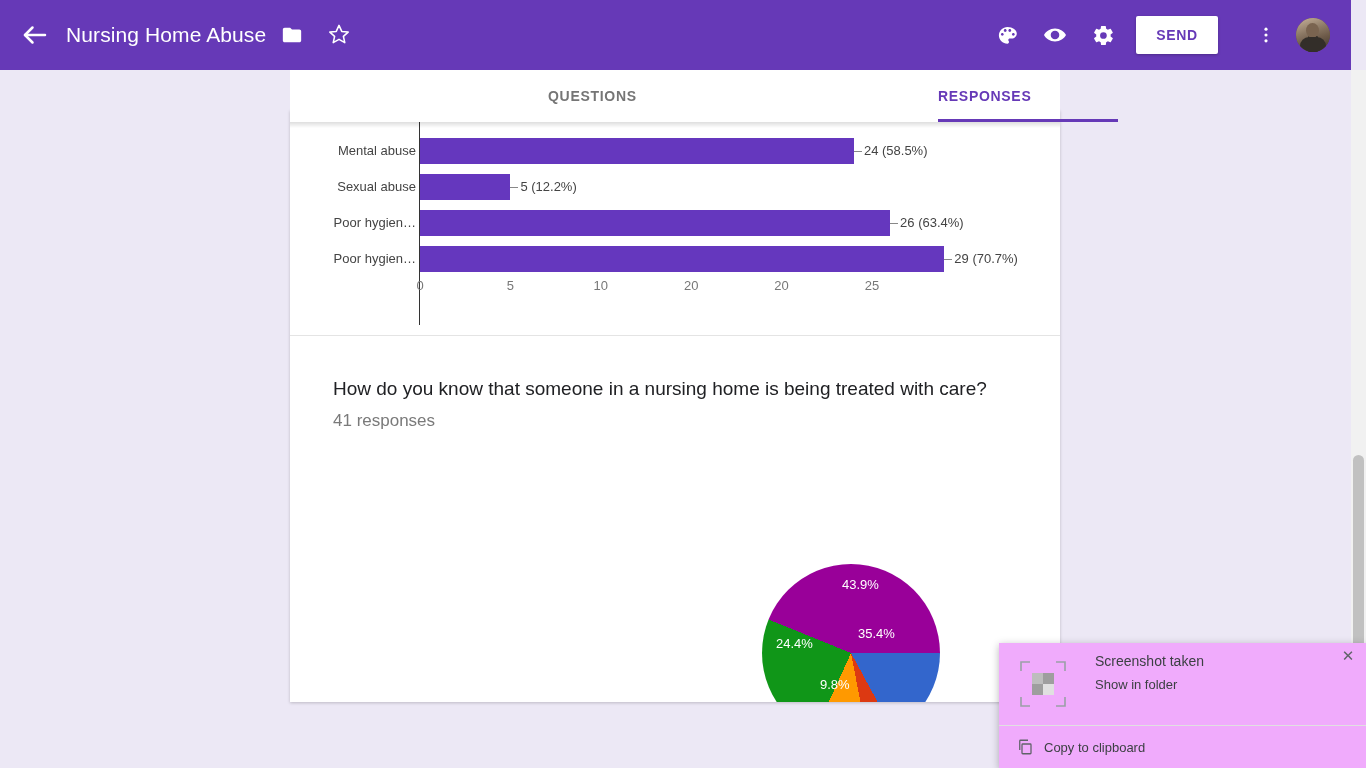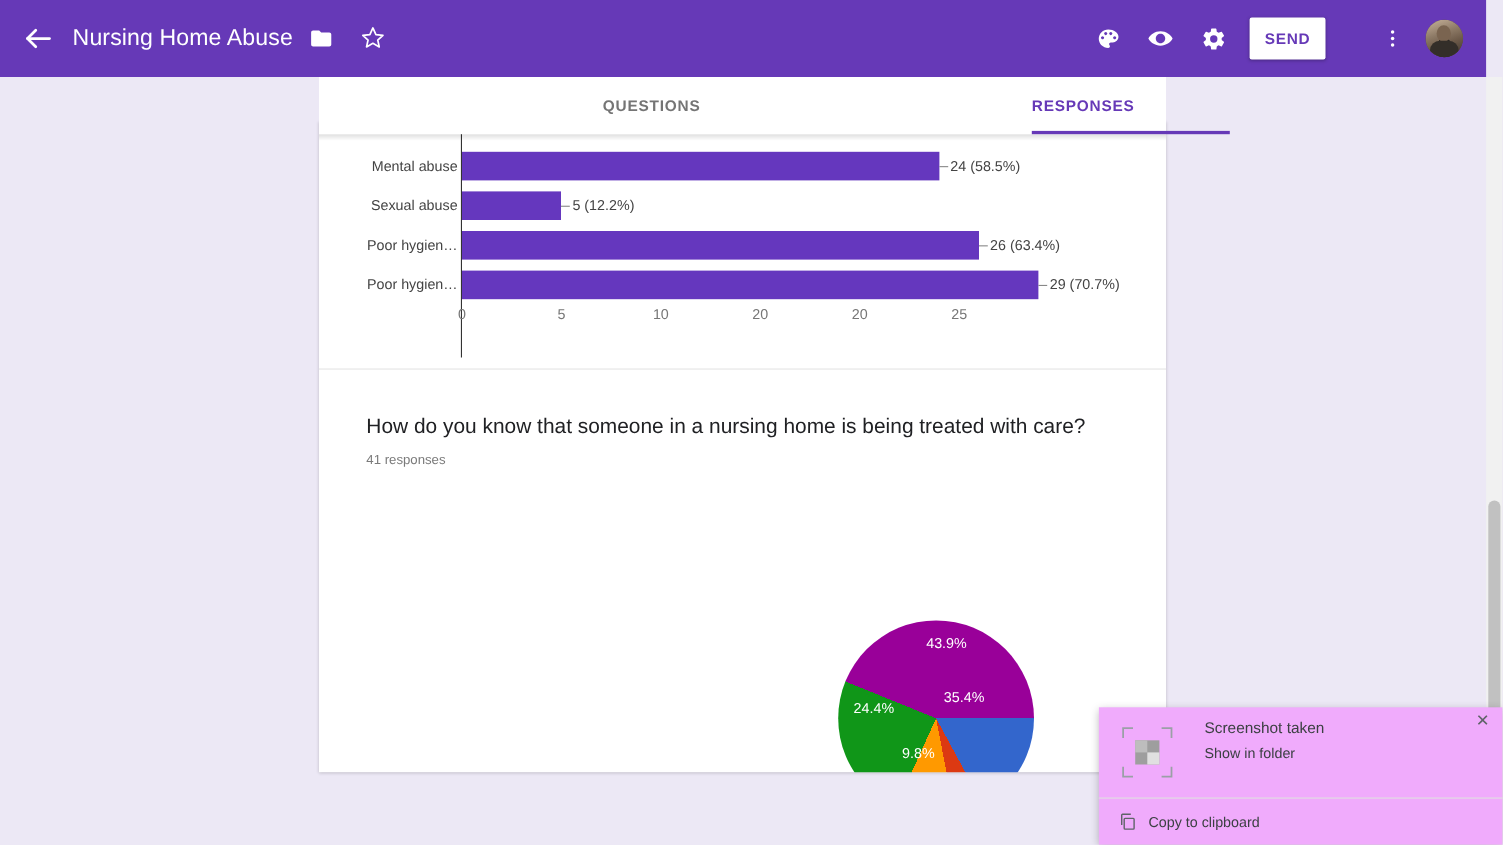--- a/index.html
+++ b/index.html
@@ -38,21 +38,21 @@
   }
   .folder-ic { left: 278px; top: 21px; }
   .star-ic   { left: 325px; top: 20px; }
   .palette-ic{ left: 993px; top: 21px; }
   .eye-ic    { left: 1041px; top: 21px; }
   .gear-ic   { left: 1089px; top: 21px; }
   .more-ic   { left: 1252px; top: 21px; }
 
   .send-btn {
     position: absolute; left: 1136px; top: 16px;
-    width: 69px; height: 38px;
+    width: 82px; height: 38px;
     background: #ffffff; border-radius: 2px;
     color: #6639B7; font-size: 14px; font-weight: bold;
     letter-spacing: .6px;
     display: flex; align-items: center; justify-content: center;
     cursor: pointer;
     box-shadow: 0 1px 3px rgba(0,0,0,.25);
     border: none;
     font-family: "Liberation Sans", sans-serif;
   }
   .avatar {
@@ -153,21 +153,21 @@
 
   
   .pieblock { position: absolute; left: 0; top: 226px; width: 828px; height: 366px; }
   .q-title {
     position: absolute; left: 43px; top: 42px;
     font-size: 19px; color: #202124; font-weight: normal;
     white-space: nowrap;
   }
   .q-sub {
     position: absolute; left: 43px; top: 75px;
-    font-size: 12px; color: #7a7a7a;
+    font-size: 17px; color: #7a7a7a;
   }
   .pie-wrap { position: absolute; left: 472px; top: 228px; width: 178px; height: 178px; }
   .pie { width: 178px; height: 178px; border-radius: 50%; }
   .slice-lab {
     position: absolute; color: #ffffff; font-size: 13px;
     white-space: nowrap; pointer-events: none;
   }
 
   
   .sb-track {

